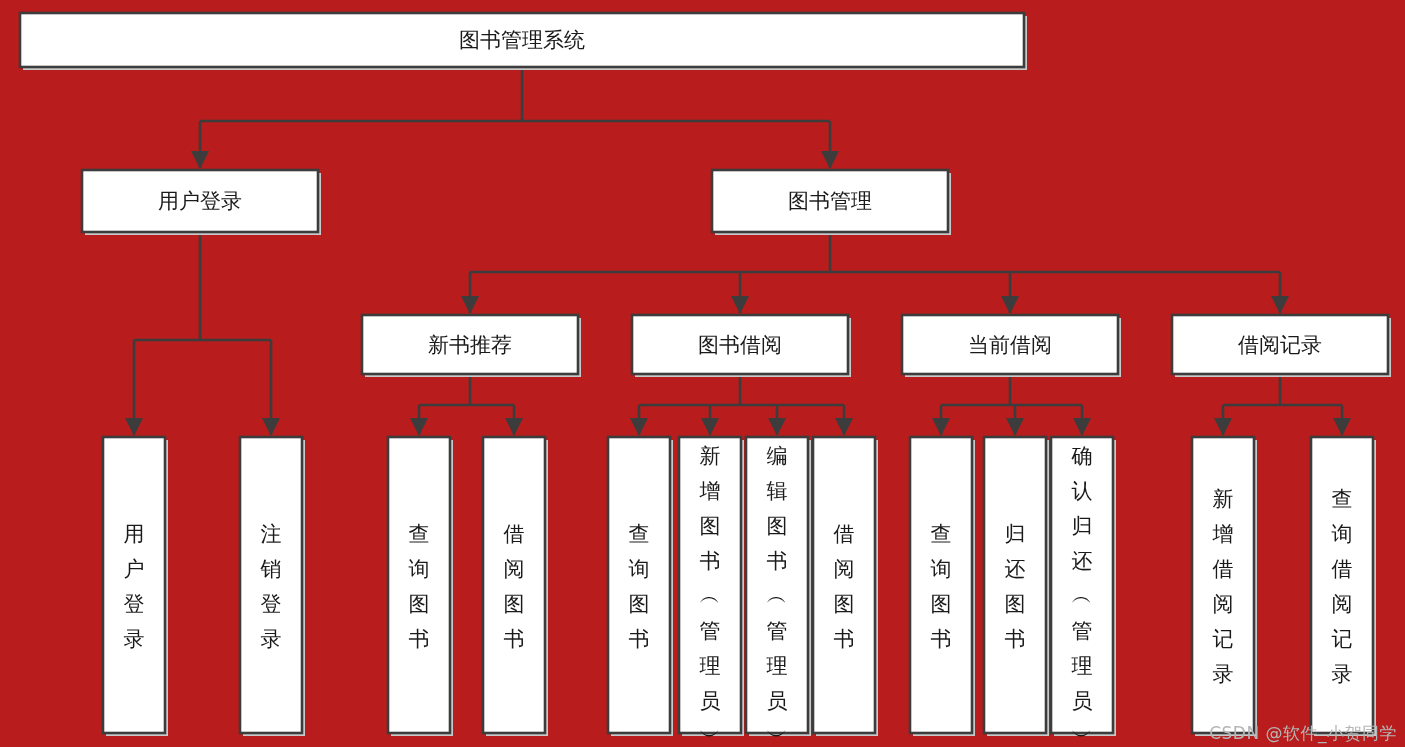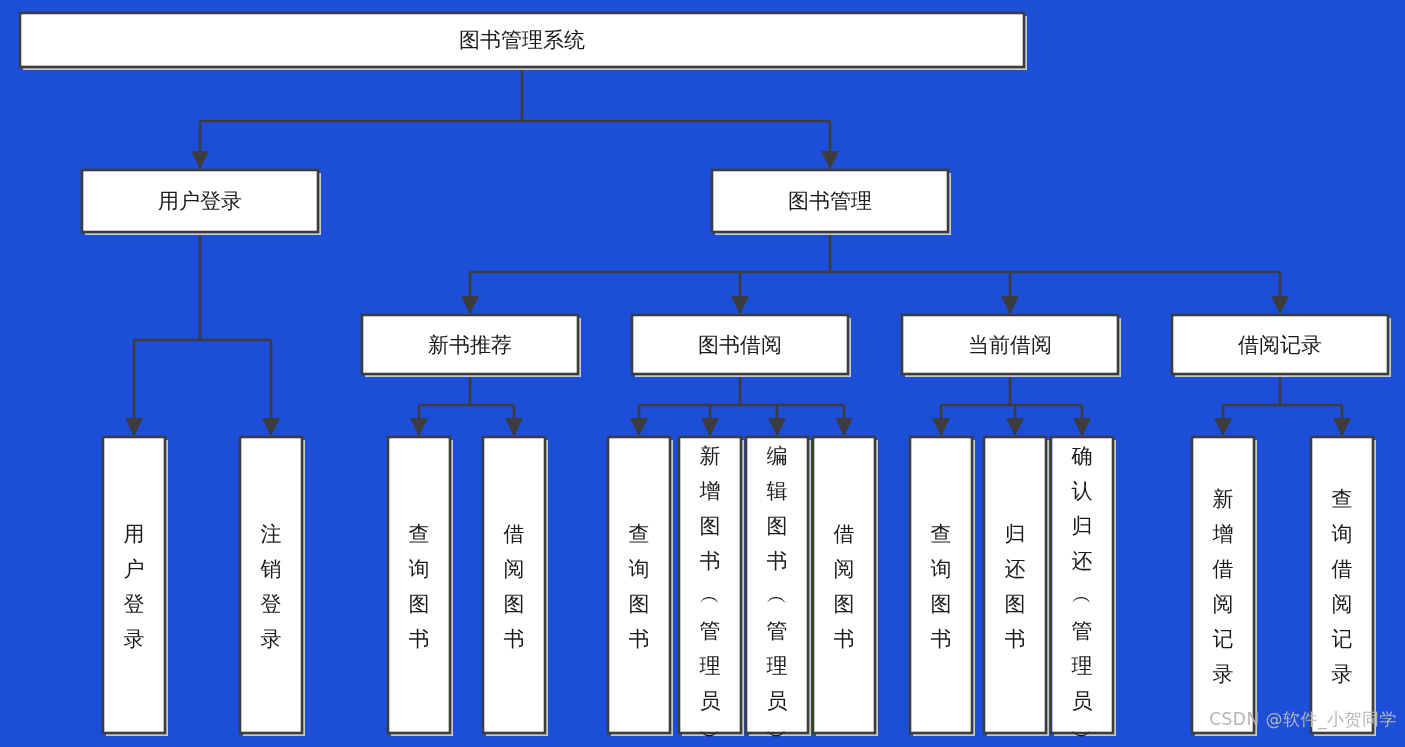--- a/index.html
+++ b/index.html
@@ -10,21 +10,21 @@
   body {
     width: 1405px;
     height: 747px;
     overflow: hidden;
     font-family: "DejaVu Sans", "Liberation Sans", sans-serif;
   }
   #diagram-root {
     position: relative;
     width: 1405px;
     height: 747px;
-    background: #1d4ed8;
+    background: #b91c1c;
   }
   svg#tree-svg {
     position: absolute;
     left: 0;
     top: 0;
     width: 1405px;
     height: 747px;
   }
   .node-box {
     fill: #ffffff;
@@ -51,21 +51,21 @@
   }
   .node-label-v {
     font-family: "DejaVu Sans", "Liberation Sans", sans-serif;
     font-size: 21px;
     fill: #1a1a1a;
     text-anchor: middle;
   }
   .watermark {
     position: absolute;
     right: 8px;
-    bottom: 16px;
+    bottom: 2px;
     font-family: "DejaVu Sans", "Liberation Sans", sans-serif;
     font-size: 17px;
     color: #b5b5b5;
     letter-spacing: 0.5px;
     white-space: nowrap;
     pointer-events: none;
   }
 </style>
 </head>
 <body>

